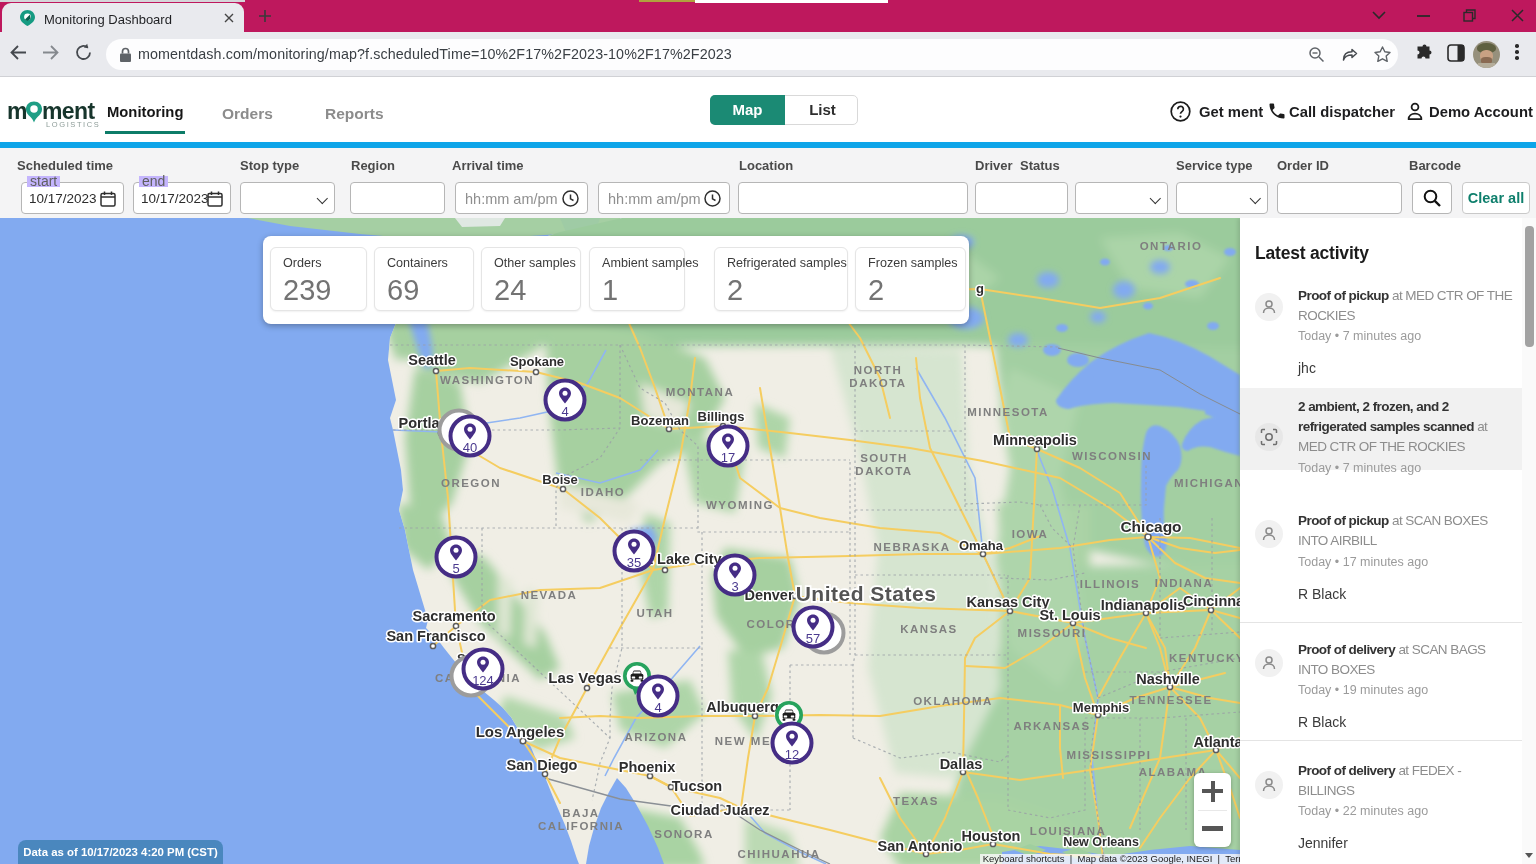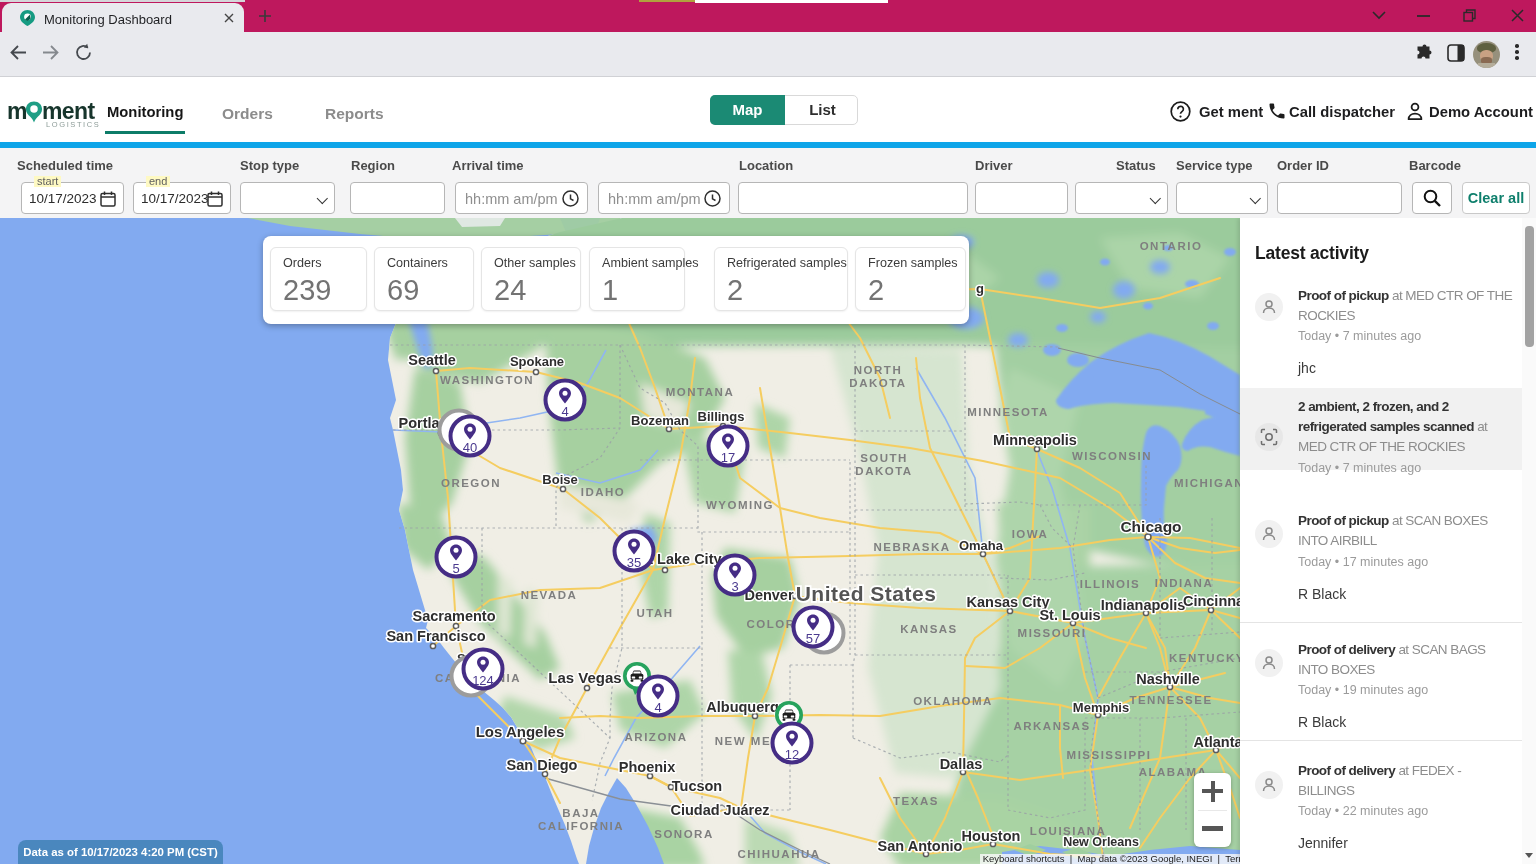--- a/index.html
+++ b/index.html
@@ -12,21 +12,21 @@
 #url{position:absolute;left:32px;top:7px;font-size:14.3px;color:#3a3f44;letter-spacing:0.1px}
 #appheader{position:absolute;left:0;top:77px;width:1536px;height:65px;background:#fff}
 #filterbar{position:absolute;left:0;top:142px;width:1536px;height:76px;background:#f4f4f5;border-top:6px solid #0ea5e9}
 #main{position:absolute;left:0;top:218px;width:1536px;height:646px;overflow:hidden}
 #sidebar{position:absolute;left:1240px;top:0;width:282px;height:646px;background:#fff;box-shadow:-2px 0 4px rgba(0,0,0,.12)}
 #sscroll{position:absolute;left:1522px;top:0;width:14px;height:646px;background:#fafafa}
 .navitem{position:absolute;top:28px;font-size:15.5px;color:#8c8c8c;font-weight:700;white-space:nowrap}
 .hlink{position:absolute;top:27px;font-size:14.8px;color:#1d1d1f;font-weight:700;white-space:nowrap}
 .flabel{position:absolute;top:10px;font-size:13px;color:#4a4a4a;font-weight:700}
 .finput{position:absolute;top:34px;height:32px;background:#fff;border:1px solid #b6b6b6;border-radius:4px}
-.leg{position:absolute;top:-7px;left:12px;font-size:11px;color:#5f5f5f;background:#fef9c3;padding:0 3px;line-height:11px}
+.leg{position:absolute;top:-7px;left:5px;font-size:14px;color:#5f5f5f;background:#c4b5fd;padding:0 3px;line-height:11px}
 .dval{position:absolute;left:7px;top:8px;font-size:13.5px;color:#2c2c2c}
 .ph{position:absolute;left:9px;top:8px;font-size:14.5px;color:#8f8f8f}
 .chev{position:absolute;right:9px;top:12px;width:8px;height:8px;border-right:1.8px solid #333;border-bottom:1.8px solid #333;transform:rotate(45deg);transform-origin:66% 66%}
 .sitem{position:absolute;left:0;width:282px}
 .sicon{position:absolute;left:15px;width:28px;height:28px;border-radius:50%;background:#f1f1f1}
 .stxt{position:absolute;left:58px;width:226px;font-size:13.5px;letter-spacing:-0.55px;line-height:20px;color:#8d8d8d}
 .stxt b{color:#333;font-weight:700}
 .smeta{position:absolute;left:58px;font-size:12.5px;color:#9b9b9b}
 .sname{position:absolute;left:58px;font-size:14px;color:#3a3a3a}
 .sdiv{position:absolute;left:0;width:282px;height:1px;background:#e4e4e4}
@@ -73,20 +73,38 @@
   <svg style="position:absolute;left:8px;top:10px" width="21" height="21" viewBox="0 0 21 21">
       <path d="M18 10.5 H4 M10 4 L3.5 10.5 L10 17" stroke="#45494e" stroke-width="1.8" fill="none"></path>
     </svg>
   <svg style="position:absolute;left:40px;top:10px" width="21" height="21" viewBox="0 0 21 21">
       <path d="M3 10.5 H17 M11 4 L17.5 10.5 L11 17" stroke="#85898e" stroke-width="1.8" fill="none"></path>
     </svg>
   <svg style="position:absolute;left:73px;top:10px" width="21" height="21" viewBox="0 0 21 21">
       <path d="M17 10.5 a6.5 6.5 0 1 1 -2.2-4.9" stroke="#45494e" stroke-width="1.8" fill="none"></path>
       <path d="M14.2 1.8 L15.2 6.2 L10.8 5.5 z" fill="#45494e"></path>
     </svg>
+  <div id="omnibox">
+    <svg style="position:absolute;left:13px;top:8px" width="13" height="16" viewBox="0 0 13 16">
+        <rect x="1" y="6.5" width="11" height="8.5" rx="1" fill="#5f6368"></rect>
+        <path d="M3.5 6.5 V4.5 a3 3 0 0 1 6 0 V6.5" stroke="#5f6368" stroke-width="1.7" fill="none"></path>
+      </svg>
+    <span id="url">momentdash.com/monitoring/map?f.scheduledTime=10%2F17%2F2023-10%2F17%2F2023</span>
+    <svg style="position:absolute;left:1202px;top:7px" width="17" height="17" viewBox="0 0 17 17">
+        <circle cx="7" cy="7" r="5" stroke="#5f6368" stroke-width="1.5" fill="none"></circle>
+        <path d="M11 11 L15.5 15.5" stroke="#5f6368" stroke-width="1.5"></path>
+        <path d="M4.5 7 H9.5" stroke="#5f6368" stroke-width="1.4"></path>
+      </svg>
+    <svg style="position:absolute;left:1236px;top:7px" width="18" height="16" viewBox="0 0 18 16">
+        <path d="M10 3.5 L14.5 7.5 L10 11.5 V9 C5 9 2.5 11 1.5 14 C1.5 9 4 5.8 10 5.8 z" stroke="#45494e" stroke-width="1.5" fill="none" stroke-linejoin="round"></path>
+      </svg>
+    <svg style="position:absolute;left:1268px;top:7px" width="17" height="16" viewBox="0 0 17 16">
+        <path d="M8.5 1 L10.8 5.8 L16 6.5 L12.2 10.1 L13.2 15.3 L8.5 12.8 L3.8 15.3 L4.8 10.1 L1 6.5 L6.2 5.8 z" stroke="#5f6368" stroke-width="1.4" fill="none" stroke-linejoin="round"></path>
+      </svg>
+  </div>
   <svg style="position:absolute;left:1415px;top:12px" width="19" height="19" viewBox="0 0 19 19">
       <path d="M7.5 2.5 a2 2 0 0 1 4 0 h3 v4 a2 2 0 0 1 0 4 v4 h-4 a2 2 0 0 0 -4 0 h-4 v-4 a2 2 0 0 0 0 -4 v-4 z" fill="#2a2a2a"></path>
     </svg>
   <svg style="position:absolute;left:1447px;top:12px" width="18" height="18" viewBox="0 0 18 18">
       <rect x="1" y="1" width="16" height="16" rx="3" fill="none" stroke="#2a2a2a" stroke-width="1.6"></rect>
       <rect x="10.5" y="1" width="6.5" height="16" fill="#2a2a2a"></rect>
     </svg>
   <div style="position:absolute;left:1473px;top:9px;width:27px;height:27px;border-radius:50%;overflow:hidden;background:#96907c">
     <div style="position:absolute;left:4px;top:2px;width:19px;height:10px;border-radius:50% 50% 40% 40%;background:#5f6040"></div>
     <div style="position:absolute;left:7px;top:9px;width:13px;height:12px;border-radius:45%;background:#c9a183"></div>
@@ -127,21 +145,21 @@
     </svg>
   <div class="hlink" style="left:1429px">Demo Account</div>
 </div>
 <div id="filterbar">
   <div class="flabel" style="left:17px">Scheduled time</div>
   <div class="flabel" style="left:240px">Stop type</div>
   <div class="flabel" style="left:351px">Region</div>
   <div class="flabel" style="left:452px">Arrival time</div>
   <div class="flabel" style="left:739px">Location</div>
   <div class="flabel" style="left:975px">Driver</div>
-  <div class="flabel" style="left:1116px">Status</div>
+  <div class="flabel" style="left:1020px">Status</div>
   <div class="flabel" style="left:1176px">Service type</div>
   <div class="flabel" style="left:1277px">Order ID</div>
   <div class="flabel" style="left:1409px">Barcode</div>
   <div class="finput" style="left:21px;width:103px">
       <span class="leg">start</span>
       <span class="dval">10/17/2023</span>
     <svg style="position:absolute;right:7px;top:8px" width="16" height="16" viewBox="0 0 16 16">
         <rect x="1" y="2.5" width="14" height="12.5" rx="1.5" fill="none" stroke="#2f2f2f" stroke-width="1.5"></rect>
         <path d="M1 6 H15" stroke="#2f2f2f" stroke-width="1.5"></path>
         <path d="M4.5 0.5 V4 M11.5 0.5 V4" stroke="#2f2f2f" stroke-width="1.5"></path>

